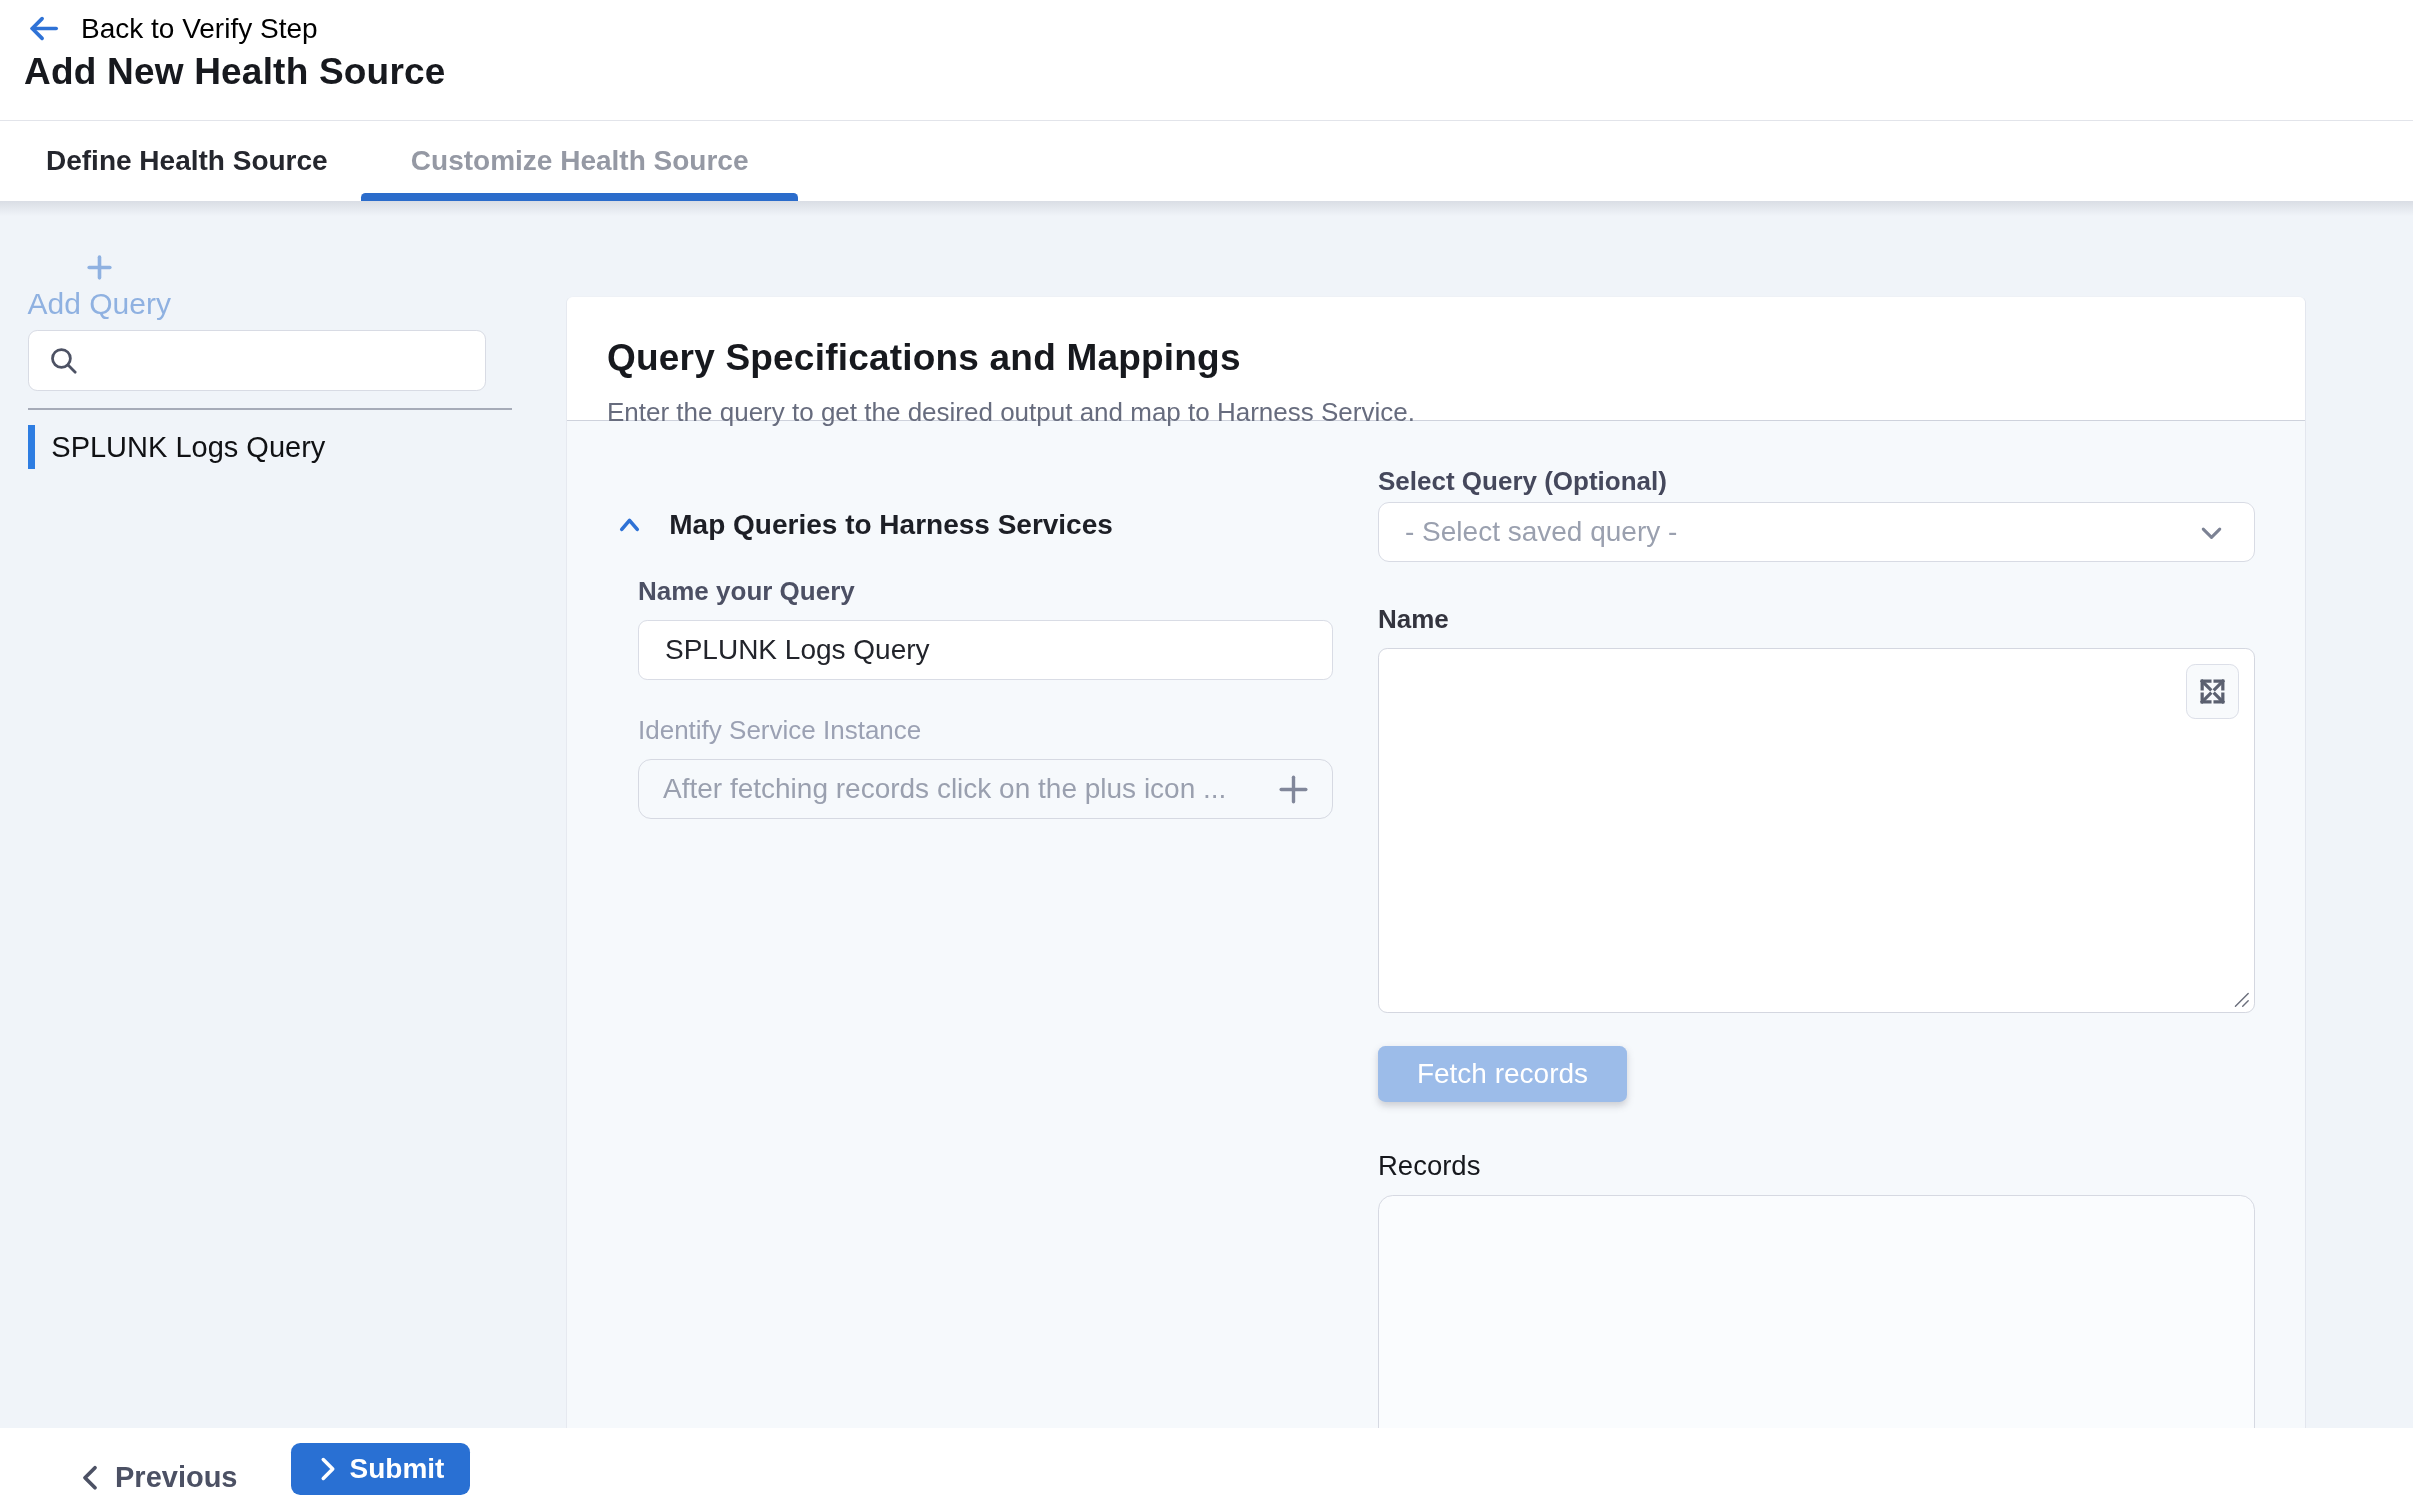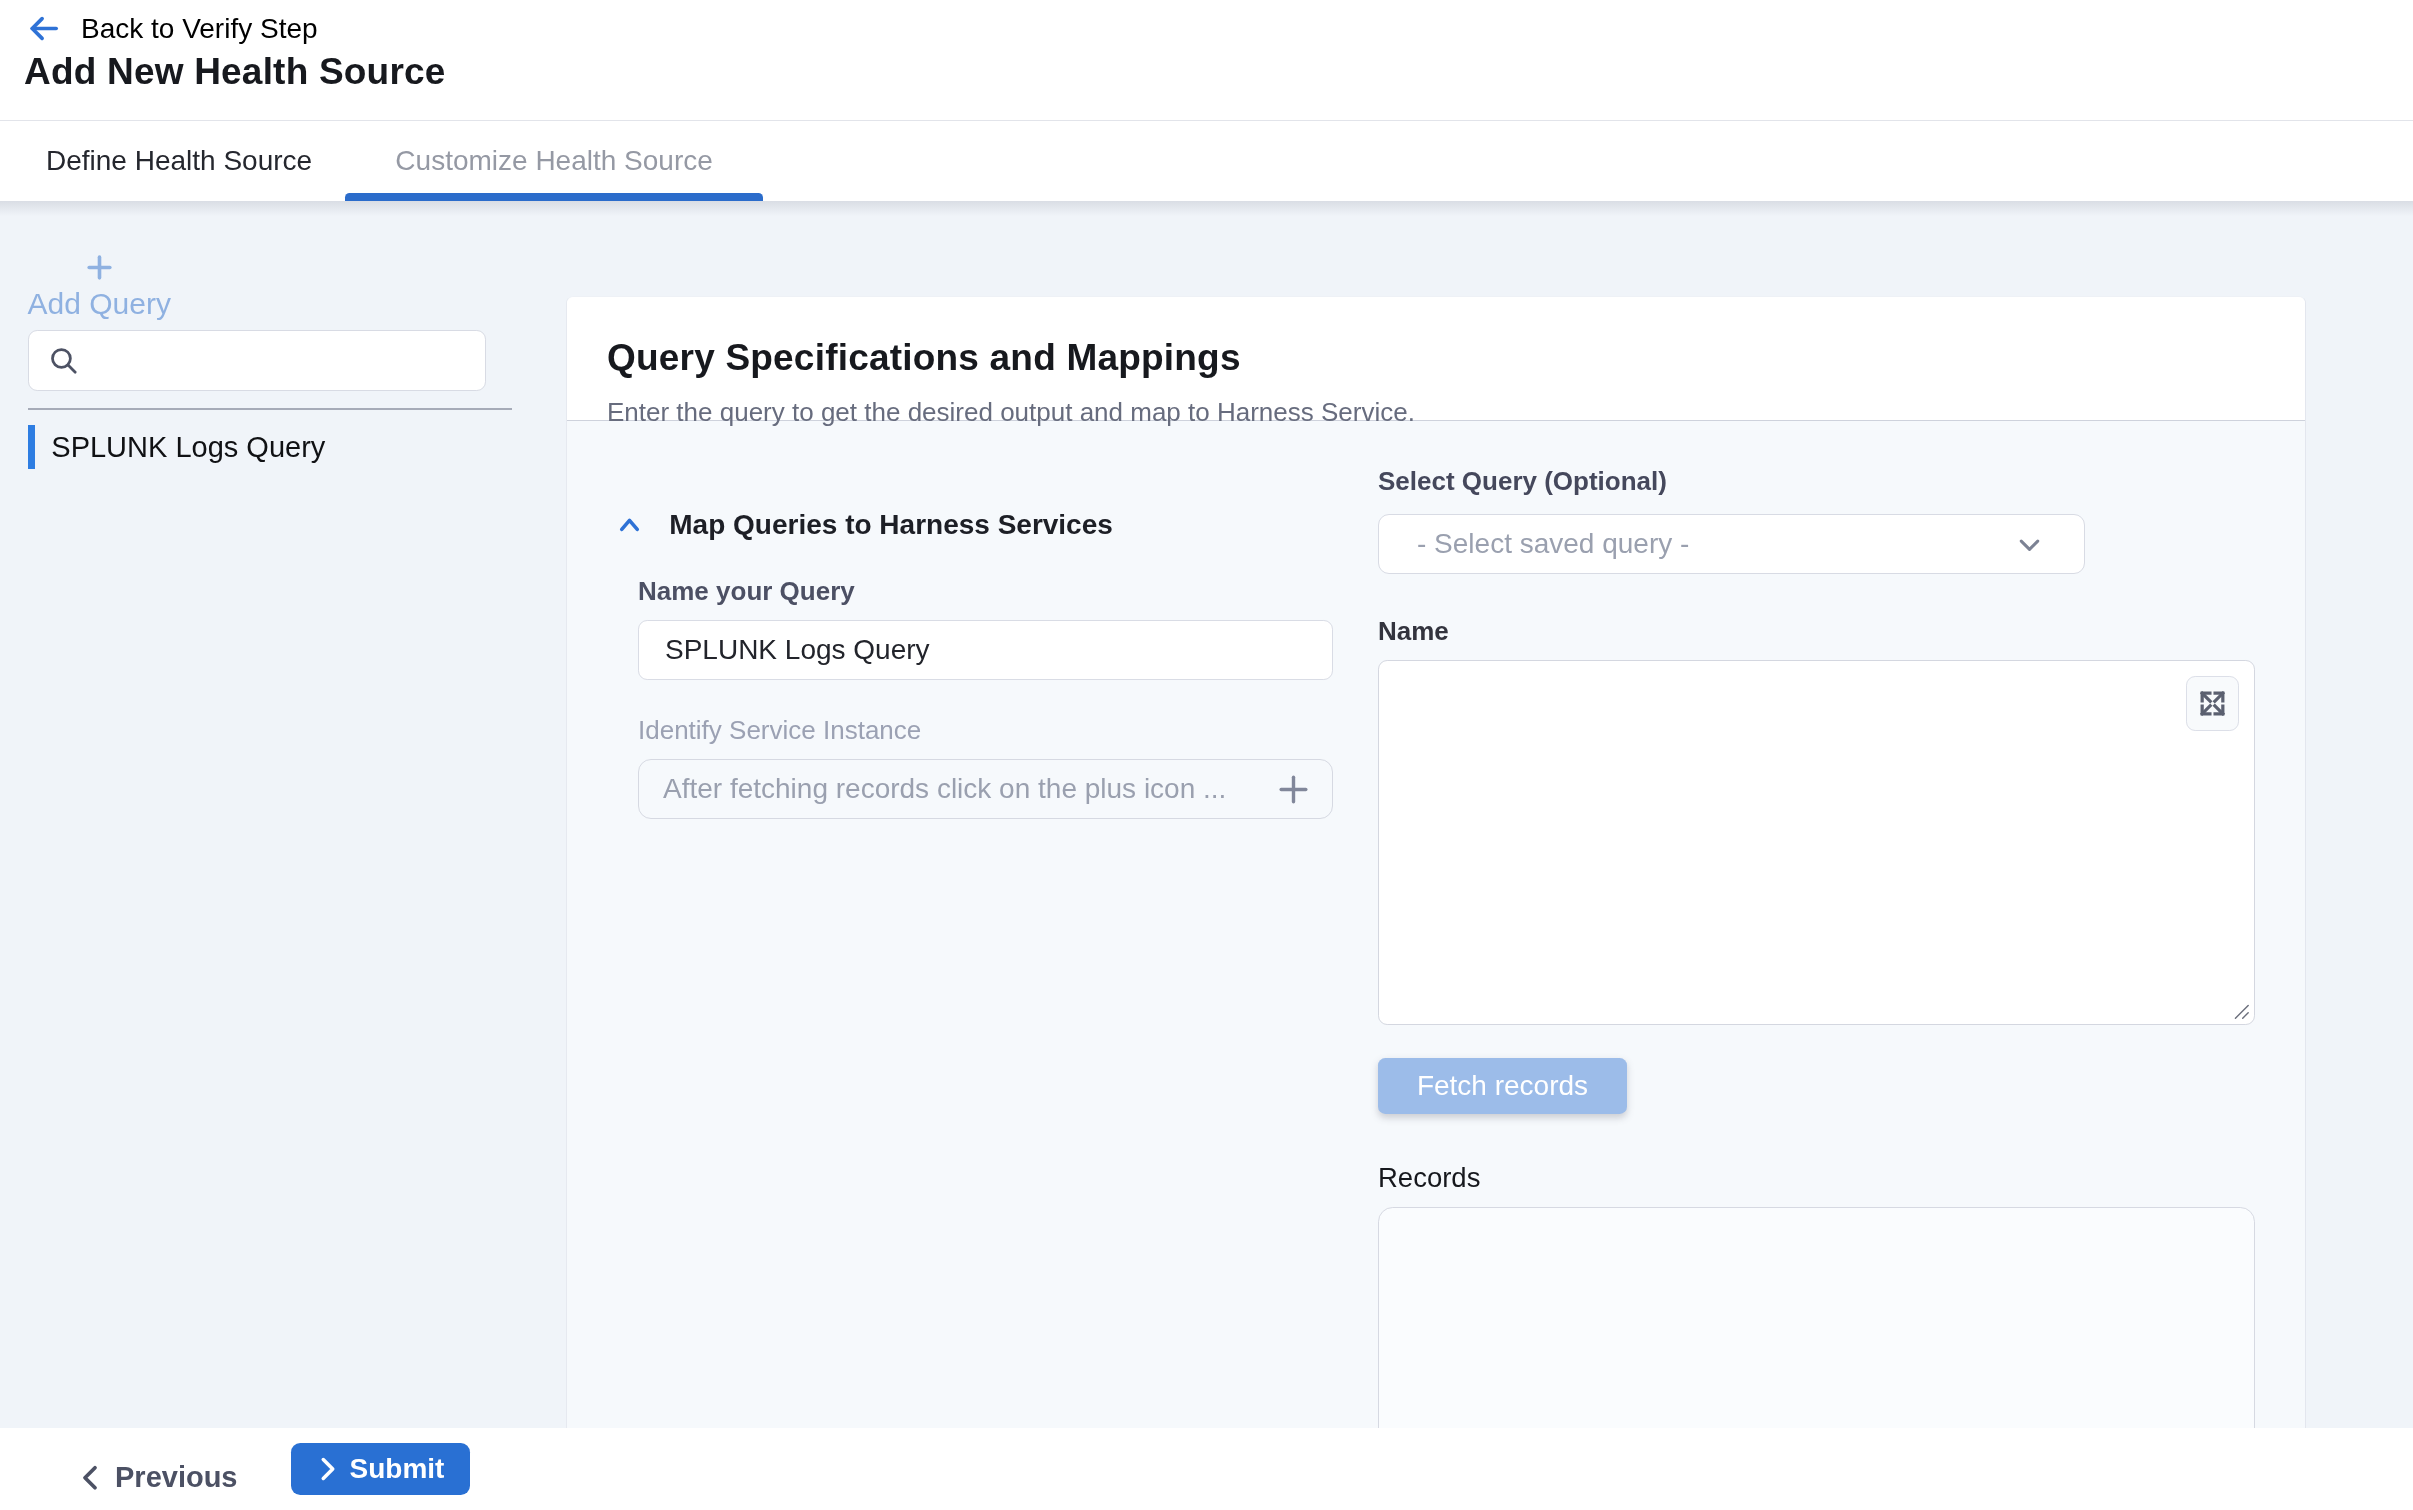--- a/index.html
+++ b/index.html
@@ -11,21 +11,21 @@
 
   
   .page-header { position:absolute; top:0; left:0; right:0; height:120px; background:#fff; }
   .back-link { position:absolute; top:13px; left:26px; display:flex; align-items:flex-start; gap:20px;
     color:#000000; font-size:28px; font-weight:500; cursor:pointer; }
   .page-title { position:absolute; top:51px; left:24px; font-size:37px; font-weight:700; color:#17191e; letter-spacing:0.2px; }
 
   
   .tabbar { position:absolute; top:120px; left:0; right:0; height:81px; background:#fff;
     border-top:1.8px solid #e2e4ea; display:flex; align-items:stretch; padding-left:46px; }
-  .tab { display:flex; align-items:center; padding:0 37px; font-size:28px; font-weight:400; position:relative; cursor:pointer; }
+  .tab { display:flex; align-items:center; padding:0 37px; font-size:28px; font-weight:700; position:relative; cursor:pointer; }
   .tab.define { color:#25272e; padding-left:0; margin-right:9.2px; }
   .tab.customize { color:#9599a4; }
   .tab.customize .tab-underline { position:absolute; left:-13px; right:-13px; bottom:0; height:8.2px;
     background:#2b6ccb; border-radius:4.6px 4.6px 0 0; }
 
   
   .content { position:absolute; top:201px; left:0; right:0; bottom:82px; background:#f0f4f9; overflow:hidden; }
   .content::before { content:""; position:absolute; top:0; left:0; right:0; height:14.7px;
     background:linear-gradient(#c7cad3, rgba(255,255,255,0)); opacity:.55; pointer-events:none; }
 
@@ -62,22 +62,22 @@
   .field-label.disabled { color:#9ba1b3; font-weight:500; }
   .text-input { margin-top:13px; margin-left:31px; width:695px; height:60px; background:#fff;
     border:1.8px solid #d9dce5; border-radius:9.2px; font-size:28px; color:#22242b; padding:0 26px;
     font-family:inherit; outline:none; display:block; }
   .si-field { margin-top:13px; margin-left:31px; width:695px; height:60px; background:transparent;
     border:1.8px solid #d6d9e2; border-radius:13px; display:flex; align-items:center; padding:0 20px 0 24px; }
   .si-field .si-placeholder { flex:1; font-size:28px; color:#9aa0af; white-space:nowrap; overflow:hidden; }
 
   .rlabel { font-size:26px; font-weight:600; color:#45485c; }
   .select-label { margin-top:45px; }
-  .select-box { margin-top:17px; width:707px; height:60px; background:#fff; border:1.8px solid #d8dbe4;
-    border-radius:11px; display:flex; align-items:center; padding:0 38px; cursor:pointer; }
+  .select-box { margin-top:5px; width:877px; height:60px; background:#fff; border:1.8px solid #d8dbe4;
+    border-radius:11px; display:flex; align-items:center; padding:0 26px; cursor:pointer; }
   .select-box .select-value { flex:1; font-size:28px; color:#9aa0af; }
 
   .query-label { margin-top:42px; color:#33343e; }
   .query-area { position:relative; margin-top:13px; width:877px; height:365px; background:#fff;
     border:1.8px solid #d4d7e0; border-radius:9.2px; }
   .expand-btn { position:absolute; top:14.7px; right:14.7px; width:53px; height:55px; background:#f8fafc;
     border:1.8px solid #dcdfe8; border-radius:9.2px; display:flex; align-items:center; justify-content:center; cursor:pointer; }
   .resize-handle { position:absolute; right:3.7px; bottom:3.7px; width:20px; height:20px; cursor:nwse-resize; }
 
   .fetch-btn { margin-top:33px; width:249px; height:56px; background:#9cbce9; color:#fff;

